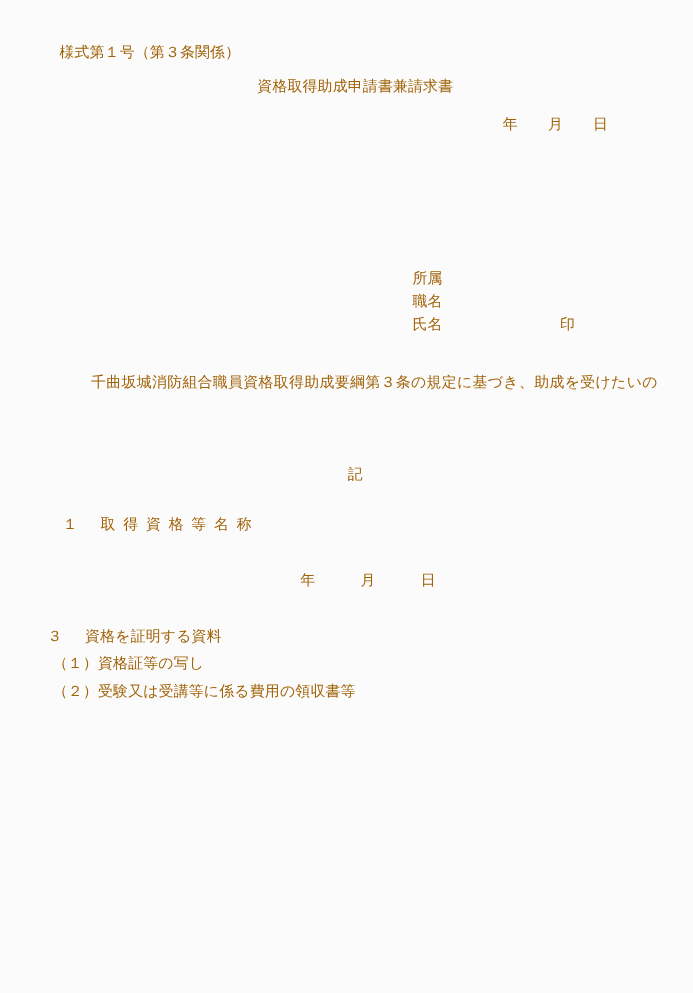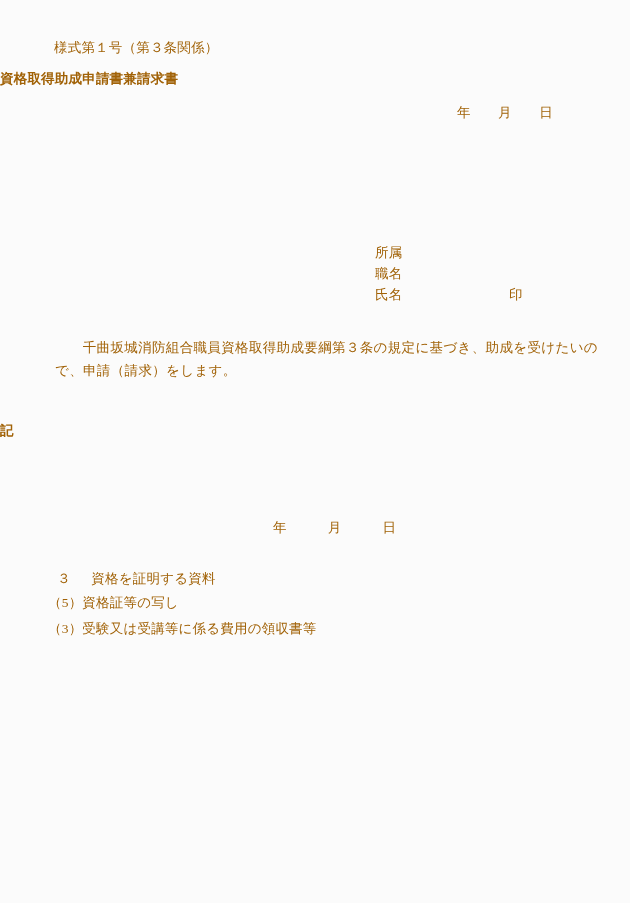--- a/index.html
+++ b/index.html
@@ -13,23 +13,23 @@
     font-size: 13.5px;
     color: #a16207;
   }
   .line {
     position: absolute;
     white-space: pre;
     line-height: 1;
     letter-spacing: 0.2px;
   }
   .center {
-    left: 0;
+    left: 16px;
     right: 0;
-    font-weight: bold;
+    text-align: center;
   }
   .body-text {
     letter-spacing: 0.35px;
     text-align: center;
   }
 </style>
 </head>
 <body>
 
 <div class="page">
@@ -44,33 +44,33 @@
   <div class="line" style="left:375px; top:246px">所属</div>
 
   <div class="line" style="left:375px; top:267px">職名</div>
 
   <div class="line" style="left:375px; top:288px">氏名</div>
 
   <div class="line" style="left:509px; top:288px">印</div>
 
   <div class="line body-text" style="left:55px; top:341px">　　千曲坂城消防組合職員資格取得助成要綱第３条の規定に基づき、助成を受けたいの</div>
 
-  <div class="line body-text" style="left:55px; top:364px">で、申請（請求）をします。</div>
 
   <div class="line center" style="top:424px">記</div>
 
+  <div class="line" style="left:57px; top:470px">１　 取 得 資 格 等 名 称</div>
 
 
   <div class="line" style="left:273px; top:521px">年　　　月　　　日</div>
 
-  <div class="line" style="left:57px; top:572px">３　 資格を証明する資料</div>
+  <div class="line" style="left:43px; top:572px">３　 資格を証明する資料</div>
 
-  <div class="line" style="left:48px; top:596px">（5）資格証等の写し</div>
+  <div class="line" style="left:48px; top:596px">（１）資格証等の写し</div>
 
-  <div class="line" style="left:48px; top:622px">（3）受験又は受講等に係る費用の領収書等</div>
+  <div class="line" style="left:48px; top:622px">（２）受験又は受講等に係る費用の領収書等</div>
 
 
 
   <div class="line" style="left:362px; top:701px">円</div>
 
   <div class="line" style="left:57px; top:751px">1　 助　 成　 金　 額</div>
 
   <div class="line" style="left:362px; top:751px">円</div>
 
 </div>

